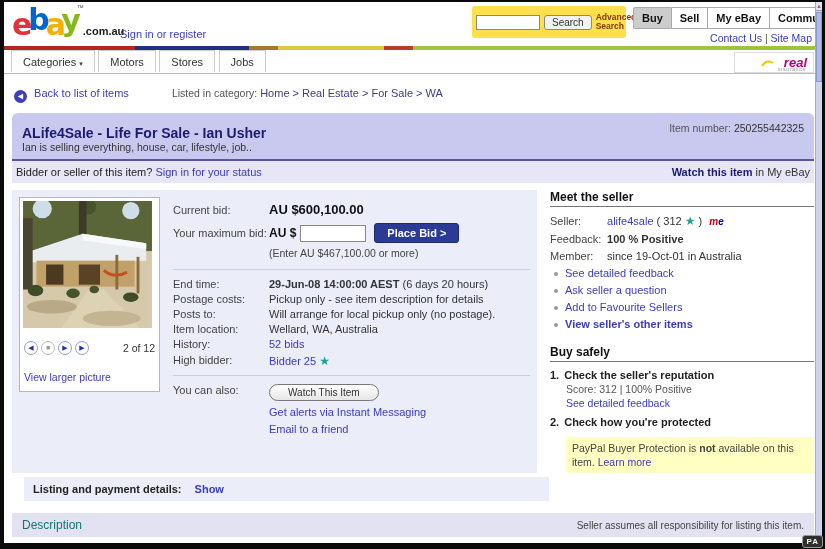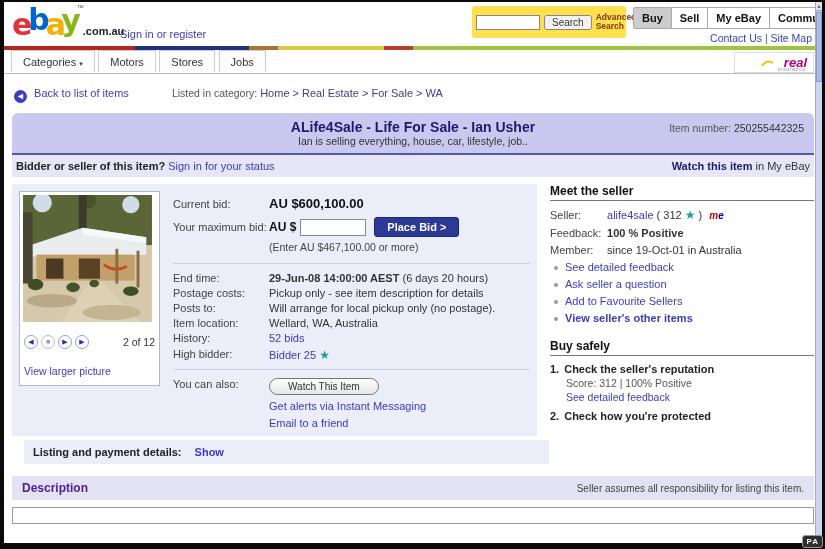--- a/index.html
+++ b/index.html
@@ -42,28 +42,28 @@
   .reallogo .rsub { position:absolute; right:7px; bottom:0px; font-size:5.5px; color:#999; letter-spacing:.5px; }
 
   
   .crumbrow { position:relative; padding:13px 10px 8px; font-size:11px; background:#fff; }
   .backic { display:inline-block; width:13px; height:13px; background:#3d3dc0; color:#fff; border-radius:50%; font-size:9px; line-height:13px; text-align:center; vertical-align:-2px; margin-right:4px; }
   .backlink { color:#3b3bbd; text-decoration:none; }
   .listed { margin-left:40px; font-size:10.5px; color:#555; }
   .crumbpath { color:#3c3c8c; text-decoration:none; }
 
   
-  .titlebar { position:relative; margin:2px 8px 0; background:#c9c9ef; border-radius:6px 6px 0 0; padding:6px 10px 6px;text-align:center; }
+  .titlebar { position:relative; margin:2px 8px 0; background:#c9c9ef; border-radius:6px 6px 0 0; padding:12px 10px 6px; }
   .h1 { font-size:14px; font-weight:bold; color:#1b1b6e; }
   .sub1 { font-size:10.5px; color:#333; margin-top:0; }
   .itemnum { position:absolute; right:10px; top:9px; font-size:10.5px; color:#555; }
   .itemnum b { color:#333; font-weight:normal; }
   .darkline { margin:0 8px; height:2px; background:#5757a8; }
   .statusrow { margin:0 8px; background:#e6e6f7; padding:5px 4px; font-size:11px; display:flex; justify-content:space-between; }
-  .q { font-weight:bold; color:#222; }
+  .q { font-weight:normal; color:#222; }
   .lnk { color:#3b3bbd; text-decoration:none; cursor:pointer; }
   .watchbold { font-weight:bold; color:#1b1b6e; text-decoration:none; cursor:pointer; }
 
   
   .main { margin:7px 8px 0; display:flex; }
   .leftpanel { flex:0 0 525px; background:#ebedf9; padding:7px; display:flex; }
   .piccol { width:141px; }
   .picbox { background:#fff; border:1px solid #b5b5c5; padding:3px 3px 6px; }
   .picbox svg { display:block; }
   .picnav { display:flex; align-items:center; gap:3px; margin-top:13px; padding:0 1px; }
@@ -100,21 +100,21 @@
   .dot { flex:0 0 4px; width:4px; height:4px; background:#999; border-radius:50%; margin-top:5px; }
   .bs { margin-top:15px; }
   .numrow { display:flex; gap:5px; font-weight:bold; color:#222; margin-top:7px; }
   .subline { margin:2px 0 0 16px; color:#555; font-size:10.5px; }
   .paypal { margin:9px 0 0 16px; background:#ffffc2; padding:4px 6px; font-size:10.5px; color:#444; line-height:1.35; }
 
   .listingrow { margin:4px 20px 0; width:525px; background:#ebedf9; padding:6px 9px; font-size:11px; }
   .listingrow .lab { font-weight:bold; color:#222; margin-right:10px; }
 
   .descbar { margin:12px 8px 0; background:#e2e2f2; padding:5px 10px; display:flex; justify-content:space-between; align-items:center; }
-  .descbar .t { font-size:12px; font-weight:bold; color:#4c1d95; }
+  .descbar .t { font-size:12px; font-weight:normal; color:#0f766e; }
   .descbar .n { font-size:10px; color:#444; }
 
   .specs { margin:7px 8px 0; border:1px solid #999; background:#fff; padding:5px 10px 10px; }
 
   
   .scrollbar { position:absolute; right:0; top:0; bottom:0; width:7px; background:#cdd5ee; border-left:1px solid #aab; }
   .sb-up { height:9px; background:#dfe5f5; color:#b05b4e; font-size:6px; line-height:9px; text-align:center; border-bottom:1px solid #99a; }
   .sb-thumb { margin-top:1px; height:70px; background:#aebbe4; border:1px solid #8899cc; }
   .pa { position:absolute; right:2px; bottom:1px; background:#2e2e2e; color:#f2f2f2; border:1px solid #999; border-radius:3px; font-size:8px; font-weight:bold; padding:1px 3px; letter-spacing:1px; }
 </style>
@@ -325,20 +325,23 @@
           <div class="numrow">
             <span>1.</span>
             <span>Check the seller's reputation</span>
           </div>
           <div class="subline">Score: 312 | 100% Positive</div>
           <div class="subline"><a class="lnk" href="#">See detailed feedback</a></div>
           <div class="numrow">
             <span>2.</span>
             <span>Check how you're protected</span>
           </div>
+          <div class="paypal">
+            <span>PayPal Buyer Protection is </span><span class="bold">not</span><span> available on this item. </span><a class="lnk" href="#">Learn more</a>
+          </div>
         </div>
       </div>
     </div>
 
     <div class="listingrow">
       <span class="lab">Listing and payment details:</span>
       <a class="lnk bold" href="#">Show</a>
     </div>
 
     <div class="descbar">

